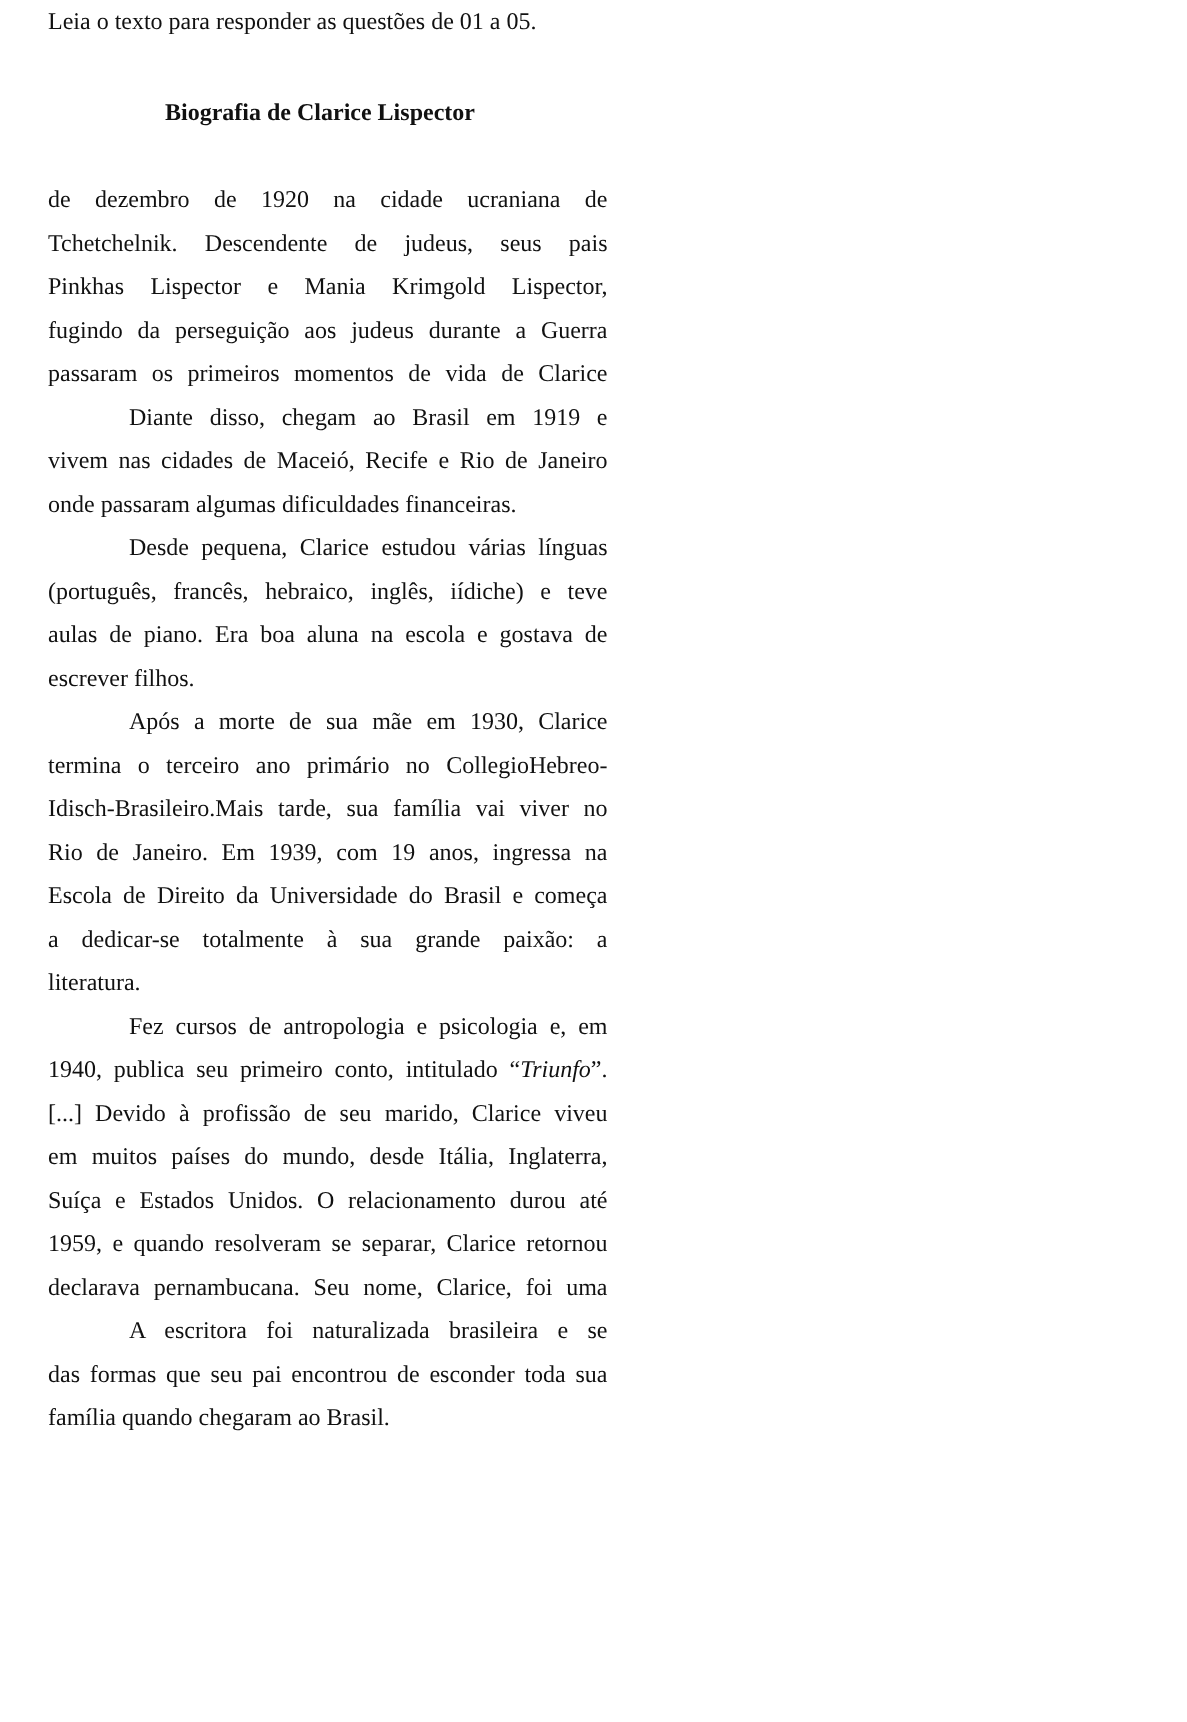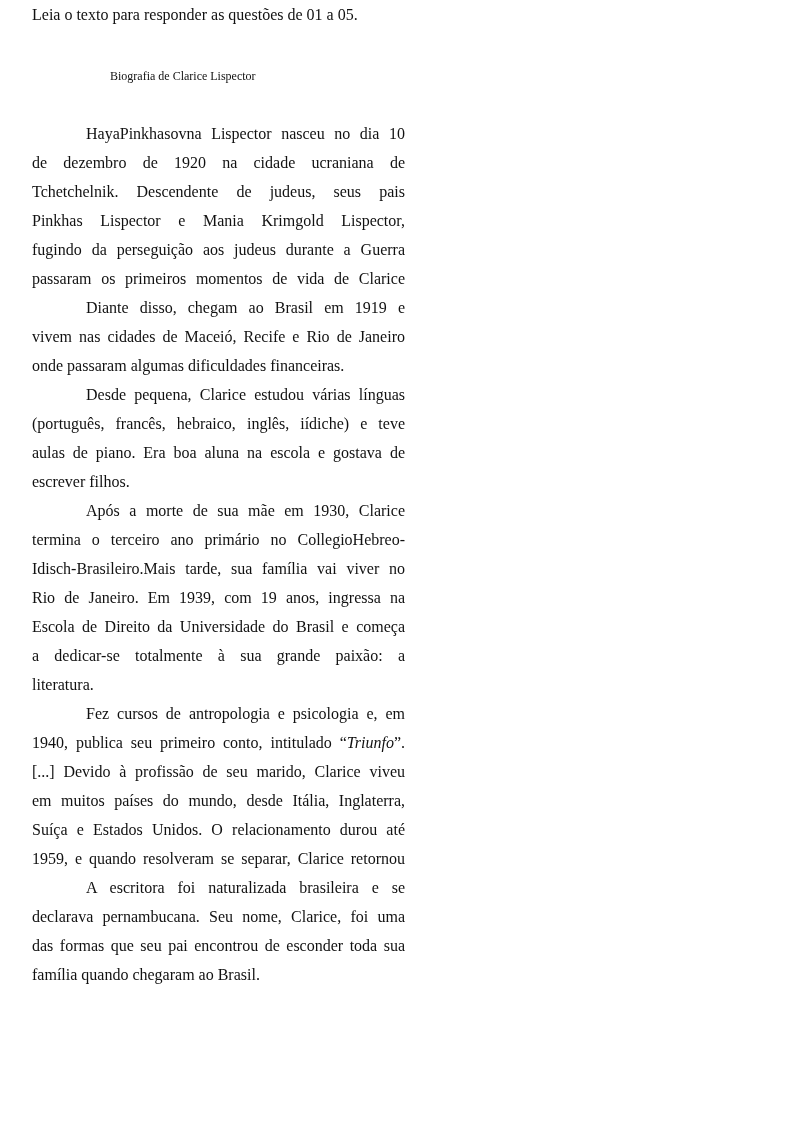--- a/index.html
+++ b/index.html
@@ -1,35 +1,34 @@
 <!DOCTYPE html>
 <html><head>
 <meta charset="utf-8">
 <style>
   html, body { margin: 0; padding: 0; background: #ffffff; }
   body { width: 791px; height: 1148px; position: relative; overflow: hidden;
          font-family: "Liberation Serif", "DejaVu Serif", serif; color: #111111; }
   .intro { position: absolute; left: 32px; top: 5px; font-size: 16px; line-height: 20px; }
-  .title { position: absolute; left: 110px; top: 66px; font-size: 12px; font-weight: normal; line-height: 20px; }
+  .title { position: absolute; left: 110px; top: 66px; font-size: 16px; font-weight: bold; line-height: 20px; }
   .body { position: absolute; left: 32px; top: 119px; width: 373px; font-size: 16px; }
   .line { height: 29px; line-height: 29px; white-space: nowrap; text-align: justify; text-align-last: justify; overflow: hidden; }
   .line.last { text-align-last: left; }
   .line.indent { padding-left: 54px; }
   .p-extra { margin-top: 0; }
 </style>
 </head>
 <body>
 
 <div class="intro">Leia o texto para responder as questões de 01 a 05.</div>
 <div class="title">Biografia de Clarice Lispector</div>
 
 <div class="body">
 
   <div>
-    <div class="line indent">HayaPinkhasovna Lispector nasceu no dia 10</div>
     <div class="line">de dezembro de 1920 na cidade ucraniana de</div>
     <div class="line">Tchetchelnik. Descendente de judeus, seus pais</div>
     <div class="line">Pinkhas Lispector e Mania Krimgold Lispector,</div>
     <div class="line">fugindo da perseguição aos judeus durante a Guerra</div>
     <div class="line">passaram os primeiros momentos de vida de Clarice</div>
   </div>
 
   <div>
     <div class="line indent">Diante disso, chegam ao Brasil em 1919 e</div>
     <div class="line">vivem nas cidades de Maceió, Recife e Rio de Janeiro</div>
@@ -56,18 +55,18 @@
   <div class="p-extra">
     <div class="line indent">Fez cursos de antropologia e psicologia e, em</div>
     <div class="line"><span>1940, publica seu primeiro conto, intitulado “</span><i>Triunfo</i><span>”.</span></div>
     <div class="line">[...] Devido à profissão de seu marido, Clarice viveu</div>
     <div class="line">em muitos países do mundo, desde Itália, Inglaterra,</div>
     <div class="line">Suíça e Estados Unidos. O relacionamento durou até</div>
     <div class="line">1959, e quando resolveram se separar, Clarice retornou</div>
   </div>
 
   <div>
+    <div class="line">declarava pernambucana. Seu nome, Clarice, foi uma</div>
     <div class="line indent">A escritora foi naturalizada brasileira e se</div>
-    <div class="line">declarava pernambucana. Seu nome, Clarice, foi uma</div>
     <div class="line">das formas que seu pai encontrou de esconder toda sua</div>
     <div class="line last">família quando chegaram ao Brasil.</div>
   </div>
 </div>
 
 </body></html>

